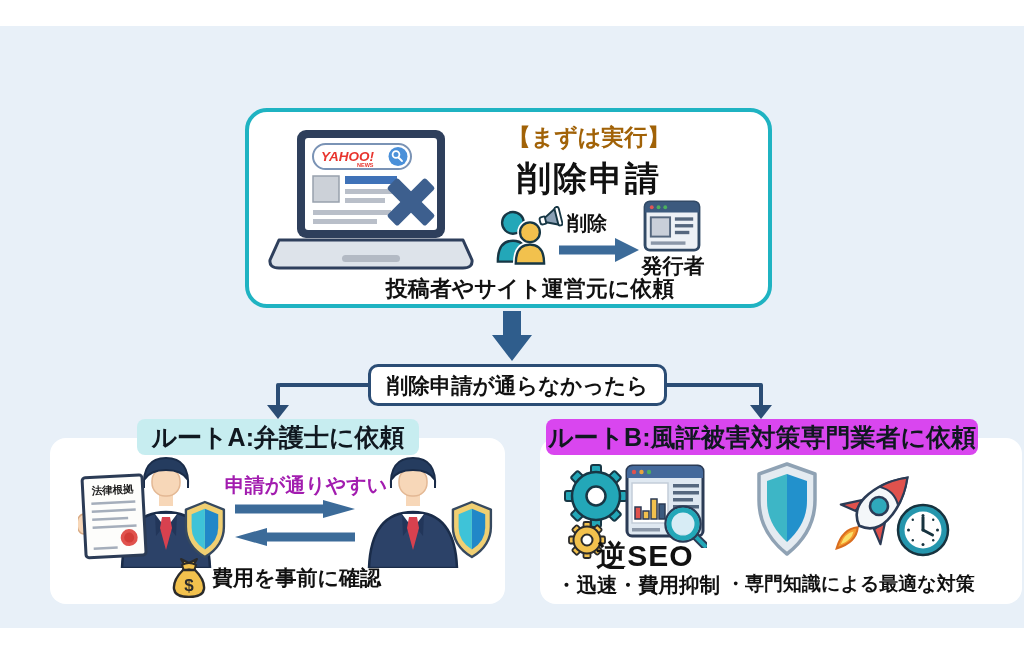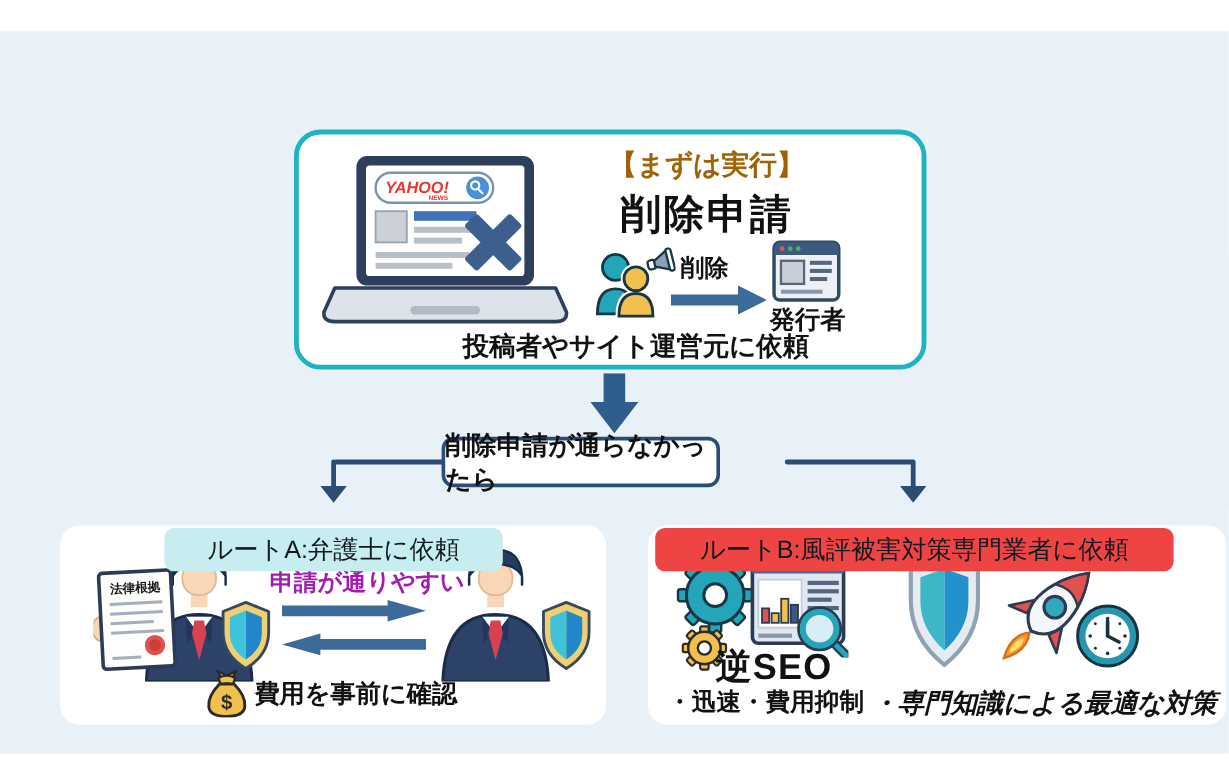--- a/index.html
+++ b/index.html
@@ -22,40 +22,40 @@
              font-size:20px;font-weight:800;color:#111;}
   .del-arrow{position:absolute;left:310px;top:126px;width:80px;height:24px;}
   .publisher{position:absolute;left:394px;top:88px;width:58px;height:52px;}
   .pub-label{position:absolute;left:382px;top:140px;width:84px;text-align:center;
              font-size:21px;font-weight:800;color:#111;}
   .caption{position:absolute;left:56px;top:162px;width:450px;text-align:center;
            font-size:22px;font-weight:800;color:#111;}
   
   .big-arrow{position:absolute;left:492px;top:311px;width:40px;height:50px;}
   .hline,.vline{position:absolute;background:#2b4d75;border-radius:2px;}
-  .cond-box{position:absolute;left:368px;top:364px;width:232px;height:42px;background:#fff;
+  .cond-box{position:absolute;left:368px;top:364px;width:299px;height:42px;background:#fff;
             border:3.5px solid #2b4d75;border-radius:10px;box-sizing:border-box;z-index:3;
             display:flex;align-items:center;justify-content:center;
             font-size:21.5px;font-weight:800;color:#111;}
   .branch-head{position:absolute;width:22px;height:14px;}
   
   .card{position:absolute;background:#fff;border-radius:16px;}
   .card-a{left:50px;top:438px;width:455px;height:166px;}
   .card-b{left:540px;top:438px;width:463px;height:166px;padding-left:19px;}
   .hdr{position:absolute;height:36px;border-radius:8px;z-index:5;display:flex;
-       align-items:center;justify-content:center;font-size:21px;font-weight:400;color:#101820;margin-top:21px;}
+       align-items:center;justify-content:center;font-size:25px;font-weight:700;color:#101820;}
   .hdr-a{left:137px;top:419px;width:282px;background:#c7edf0;}
-  .hdr-b{left:546px;top:419px;width:432px;background:#ef4444;}
+  .hdr-b{left:546px;top:419px;width:432px;background:#d946ef;}
   .benefit{position:absolute;left:150px;top:34px;width:212px;text-align:center;
            font-size:20px;font-weight:800;color:#a21caf;}
   .note{position:absolute;left:162px;top:126px;font-size:21px;font-weight:800;color:#111;}
   .method{position:absolute;left:55px;top:98px;width:100px;text-align:center;
           font-size:30px;font-weight:800;color:#111;letter-spacing:1px;}
   .point1{position:absolute;left:16px;top:133px;font-size:20.5px;font-weight:800;color:#111;}
-  .point2{position:absolute;left:186px;top:133px;font-size:22px;font-weight:800;color:#111;font-style:italic;}
+  .point2{position:absolute;left:186px;top:133px;font-size:19px;font-weight:800;color:#111;}
 </style>
 </head>
 <body>
 
 <div class="stage">
   <div class="canvas"></div>
 
   <section class="top-box">
     <svg class="laptop" viewBox="0 0 208 148">
       <rect x="30" y="2" width="148" height="108" rx="9" fill="#2e3f5c"></rect>

